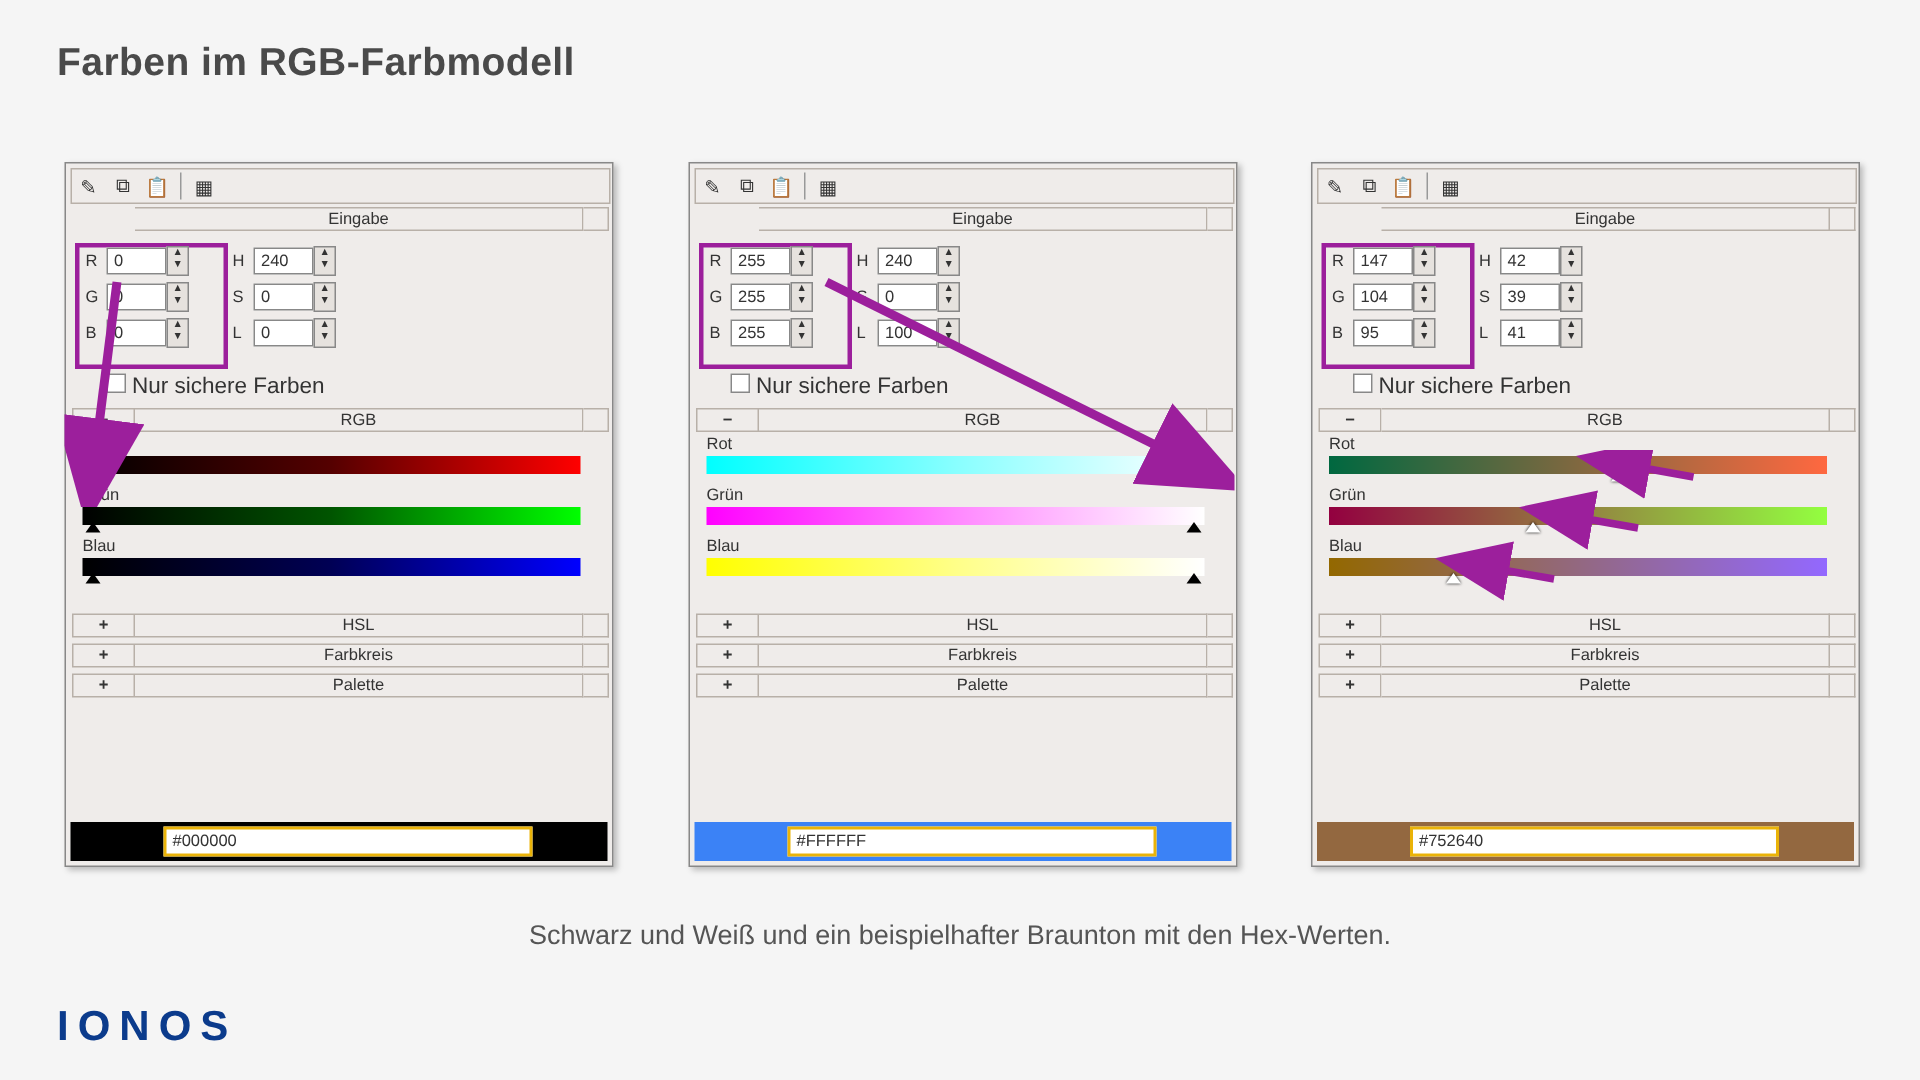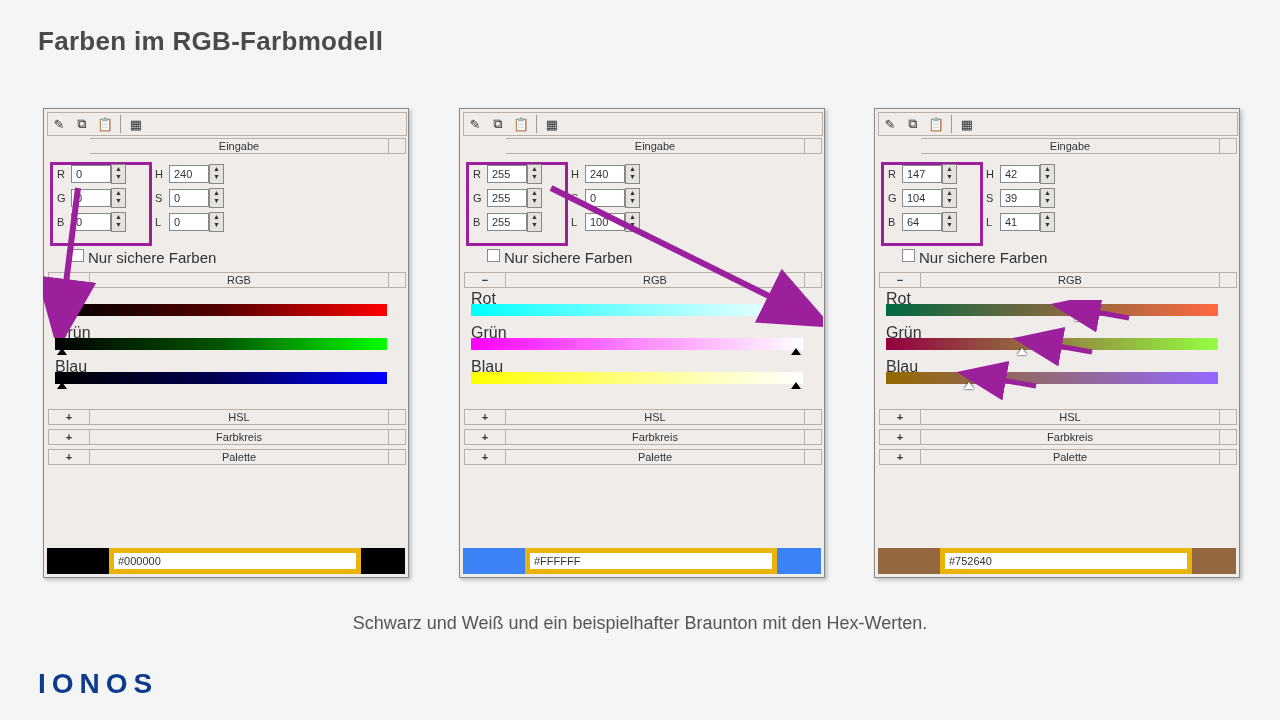--- a/index.html
+++ b/index.html
@@ -25,28 +25,28 @@
 .row{position:absolute;left:6px;height:20px;display:flex;align-items:center;font-size:11px}
 .row .lab{width:14px}
 .row .num{width:30px;height:16px;border:1px solid #888;background:#fff;padding:0 4px;font-size:11px;line-height:16px}
 .row .spin{width:13px;height:18px;border:1px solid #888;background:#e6e2de;display:flex;flex-direction:column}
 .row .spin div{height:8px;font-size:7px;text-align:center;line-height:7px;color:#333}
 .safe{position:absolute;top:93px;left:24px;font-size:15px;display:flex;align-items:flex-start;gap:4px}
 .safe .cb{width:11px;height:11px;border:1px solid #888;background:#fff}
 
 
 .rgbbody{position:absolute;top:181px;left:3px;width:358px;height:116px}
-.slname{position:absolute;left:8px;font-size:16px}
+.slname{position:absolute;left:8px;font-size:11px}
 .slider{position:absolute;left:8px;width:332px;height:12px}
 .marker{position:absolute;top:10px;width:0;height:0;border-left:5px solid transparent;border-right:5px solid transparent;border-bottom:7px solid #000;transform:translateX(-5px)}
 .markerW{border-bottom-color:#fff;filter:drop-shadow(0 0 1px #000)}
 
 
 .swbar{position:absolute;bottom:3px;left:3px;width:358px;height:26px;display:flex;align-items:center;justify-content:center}
-.hex{position:absolute;left:62px;width:234px;height:16px;border:5px solid #eab308;background:#fff;padding:0 4px;font-size:11px;line-height:16px}
+.hex{position:absolute;left:62px;width:234px;height:16px;border:2px solid #eab308;background:#fff;padding:0 4px;font-size:11px;line-height:16px}
 
 
 .arrow{position:absolute;pointer-events:none}
 
 
 #caption{position:absolute;top:613px;left:0;width:1280px;text-align:center;font-size:18px;color:#555;font-family:Arial}
 #logo{position:absolute;bottom:20px;left:38px;font-family:Arial;font-size:28px;font-weight:600;color:#0b3b8c;letter-spacing:6px}
 </style>
 </head>
 <body>
@@ -310,21 +310,21 @@
           <div class="row" style="position:static;margin-bottom:4px">
     <span class="lab">G</span>
     <span class="num">104</span>
     <span class="spin">
               <div>▲</div>
               <div>▼</div>
             </span>
   </div>
           <div class="row" style="position:static;margin-bottom:4px">
     <span class="lab">B</span>
-    <span class="num">64</span>
+    <span class="num">95</span>
     <span class="spin">
               <div>▲</div>
               <div>▼</div>
             </span>
   </div>
     </div>
     <div style="position:absolute;top:8px;left:108px">
       <div class="row" style="position:static;margin-bottom:4px">
     <span class="lab">H</span>
     <span class="num">42</span>

